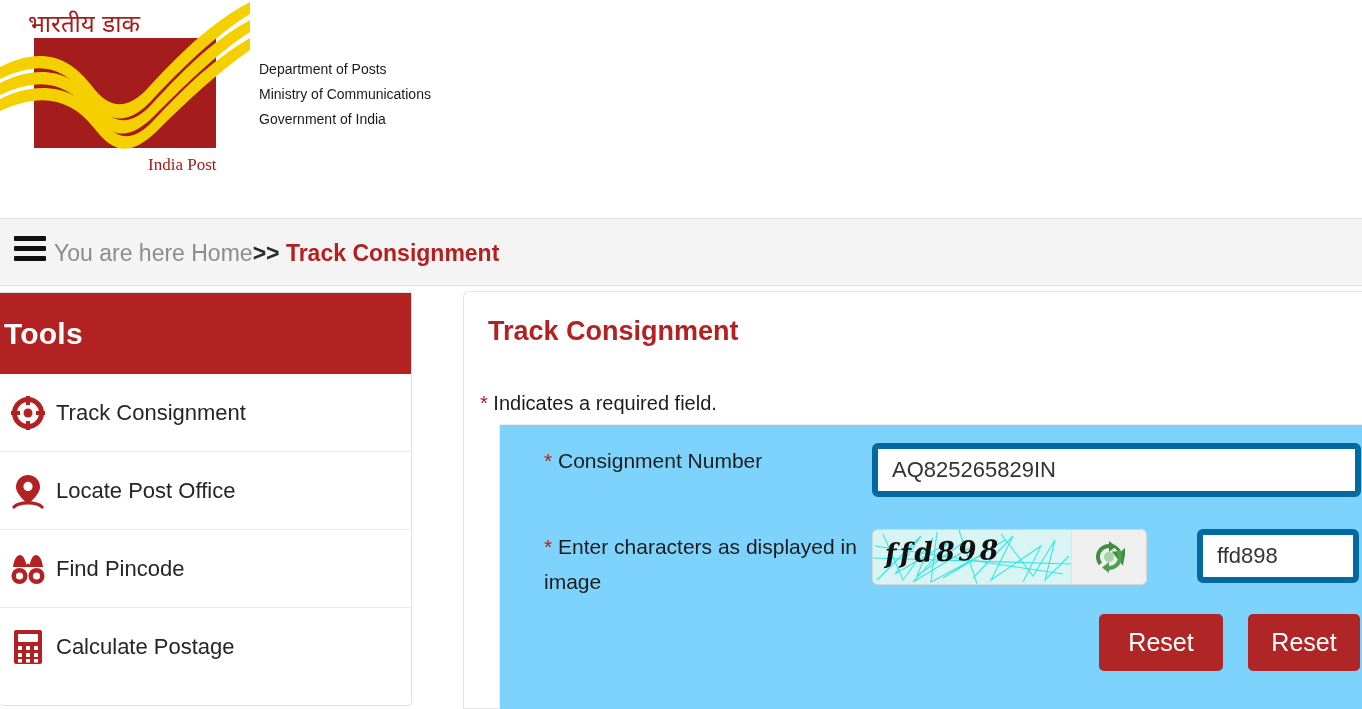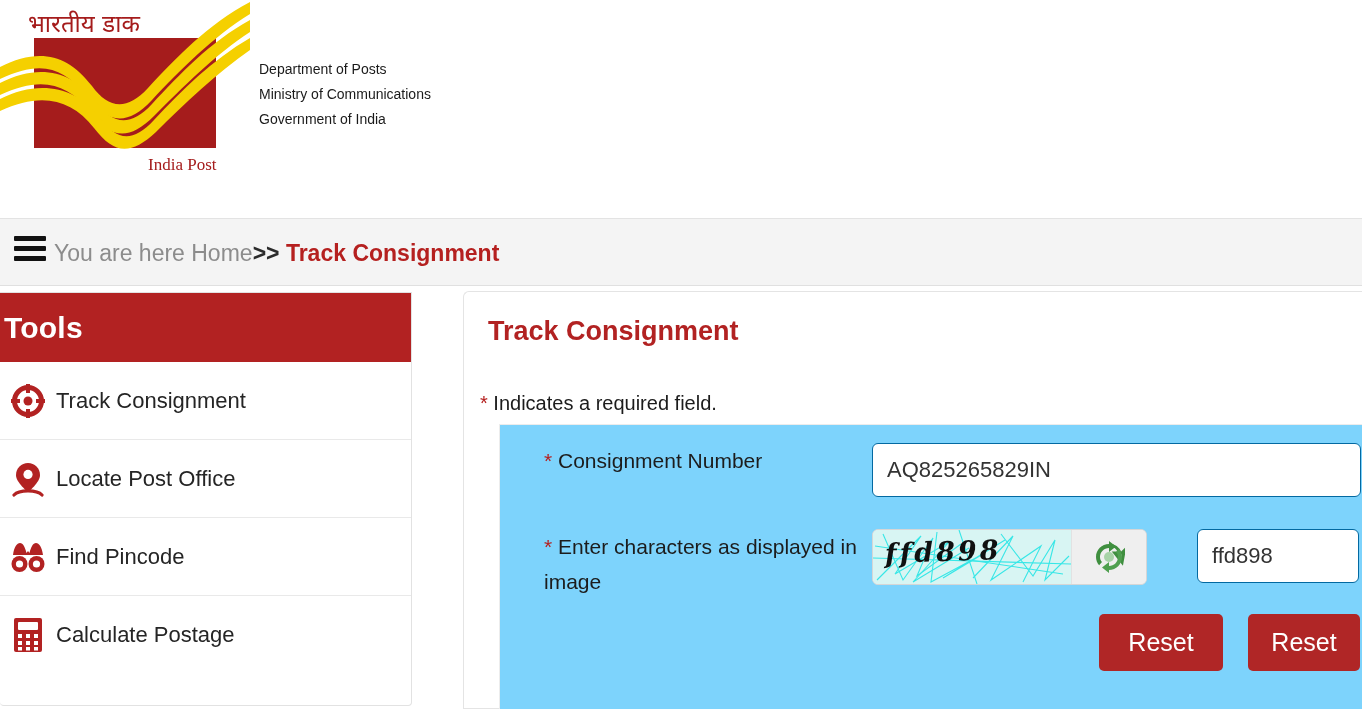--- a/index.html
+++ b/index.html
@@ -97,21 +97,21 @@
     position: absolute;
     left: 0; top: 292px;
     width: 412px; height: 414px;
     background: #ffffff;
     border: 1px solid #e2e2e2;
     border-left: none;
     border-bottom-right-radius: 4px;
     border-bottom-left-radius: 4px;
   }
   .sidebar-header {
-    height: 69px;
+    height: 81px;
     background: #b22222;
     display: flex;
     align-items: center;
     padding-left: 4px;
   }
   .sidebar-header-title {
     color: #ffffff;
     font-size: 30px;
     font-weight: bold;
     letter-spacing: 0.2px;
@@ -183,21 +183,21 @@
   .field-label {
     width: 372px;
     padding-left: 44px;
     font-size: 21px;
     line-height: 35px;
     color: #1c1c1c;
   }
   .field-label-2line { line-height: 35px; }
   .text-input {
     height: 54px;
-    border: 1px solid #0369a1;
+    border: 6px solid #0369a1;
     border-radius: 6px;
     background: #ffffff;
     font-family: "Liberation Sans", sans-serif;
     font-size: 22px;
     color: #333333;
     padding: 0 14px;
     outline: none;
   }
   .input-consignment { width: 489px; }
   .captcha-group {

